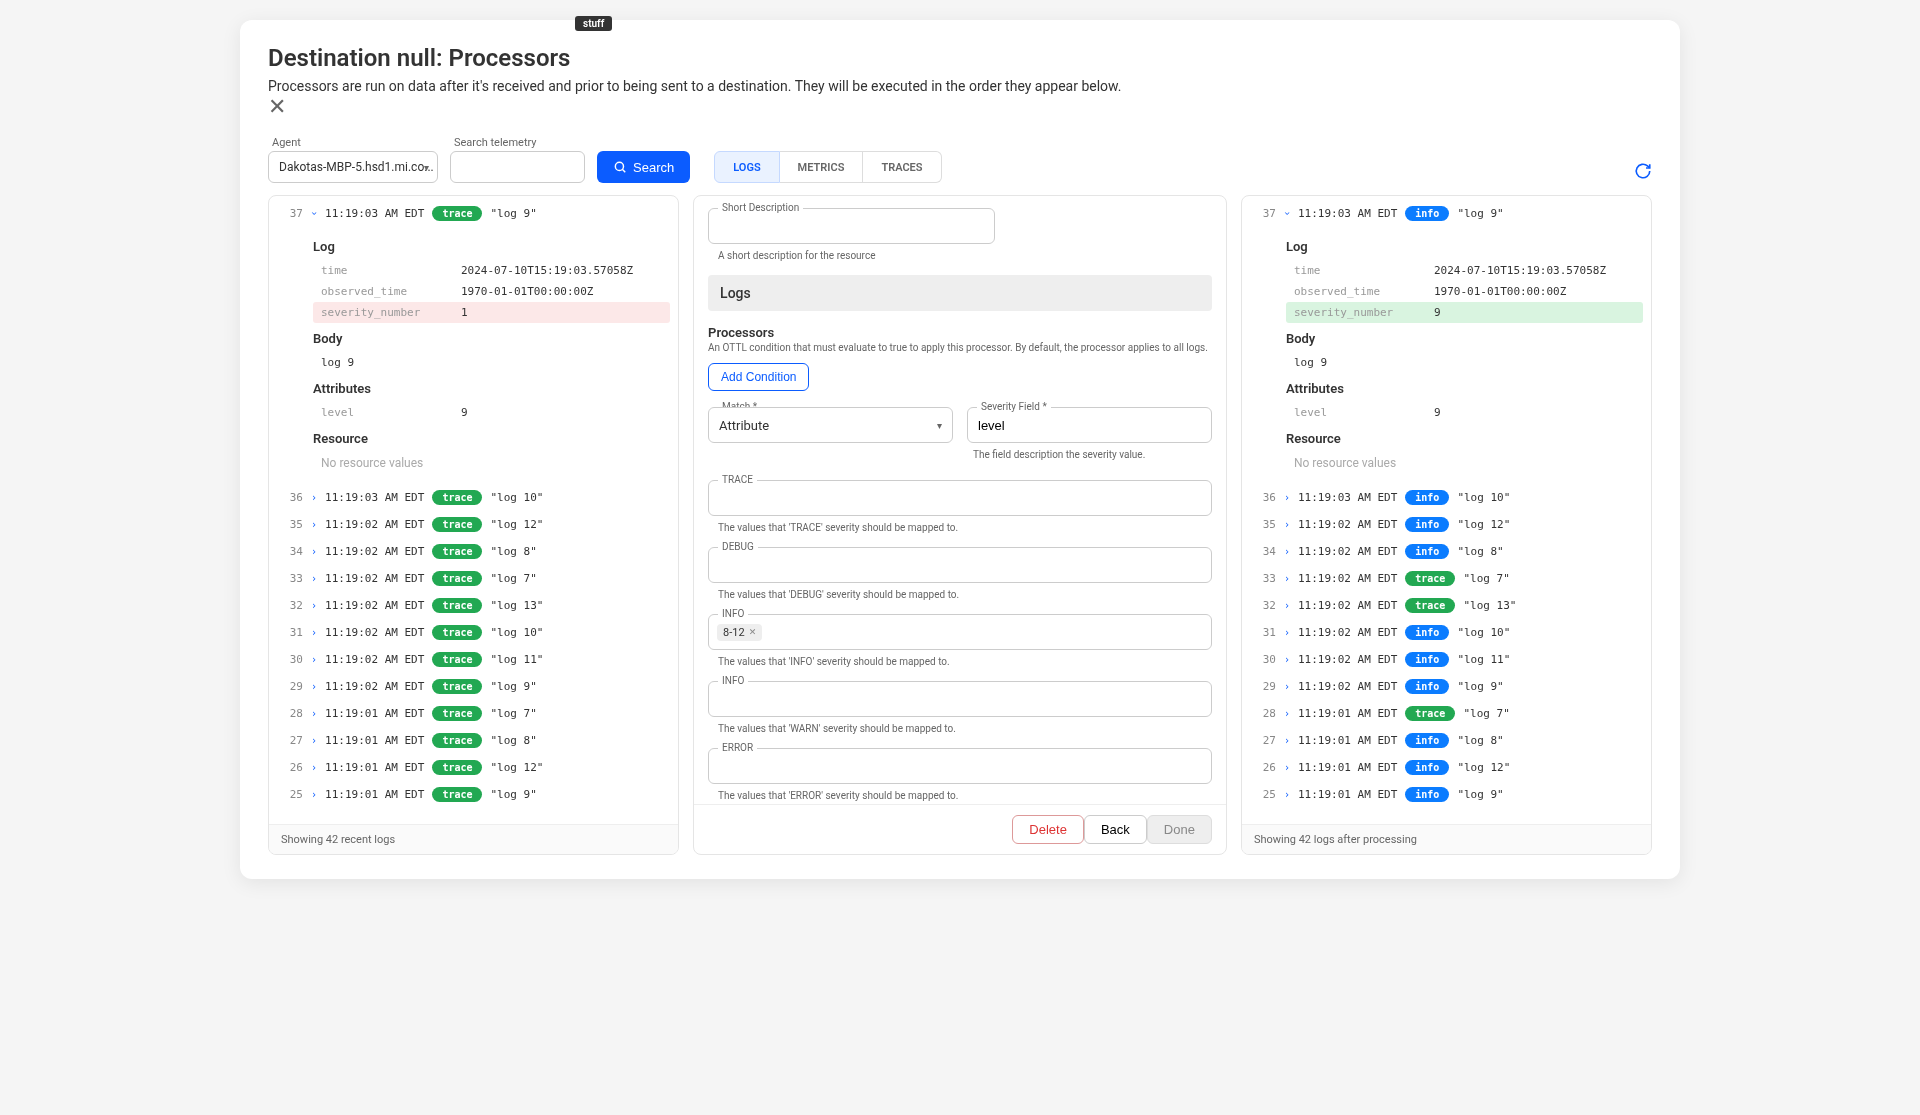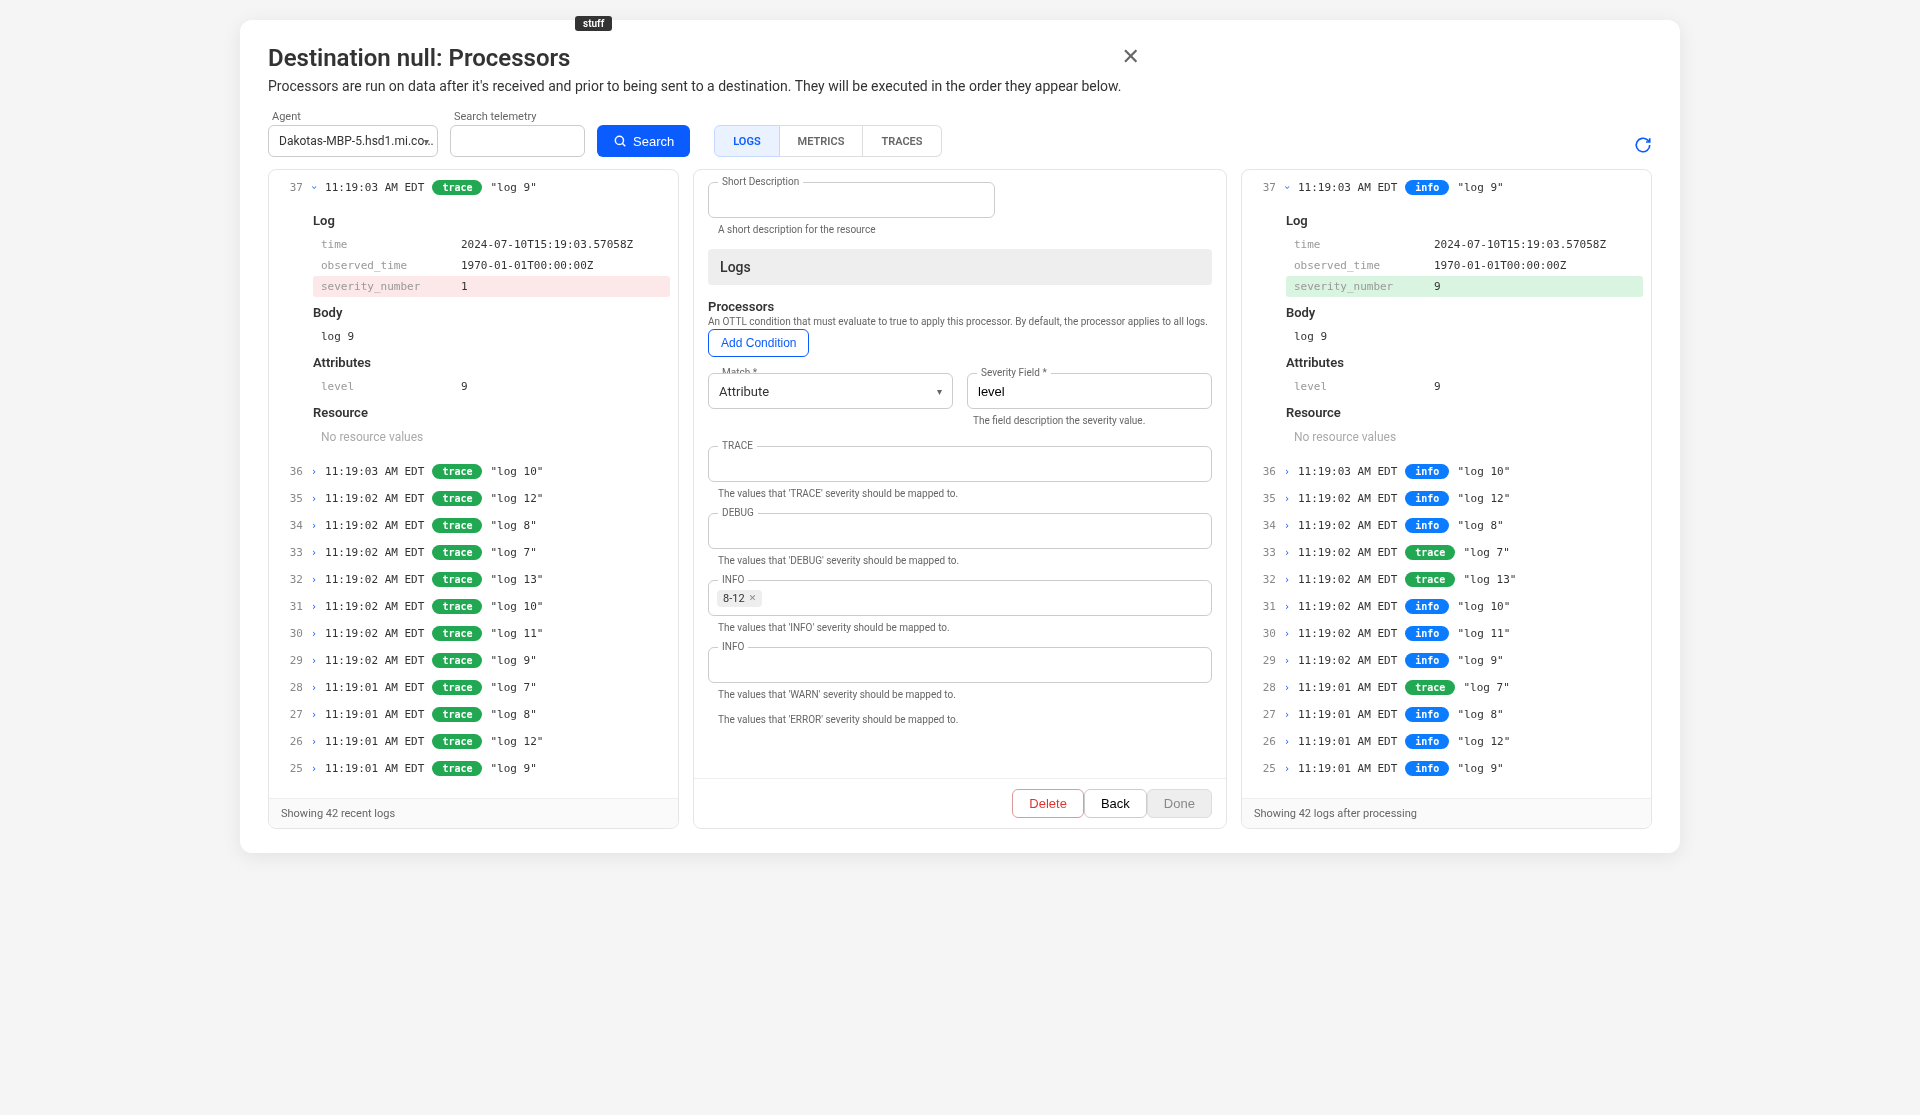--- a/index.html
+++ b/index.html
@@ -1,19 +1,19 @@
 <!DOCTYPE html>
 <html><head>
 <meta charset="utf-8">
 <style>
 * { box-sizing: border-box; margin: 0; padding: 0; }
 body { font-family: -apple-system, BlinkMacSystemFont, "Segoe UI", Roboto, sans-serif; background: #f5f5f5; padding: 20px; color: #333; }
 .page { background: #fff; border-radius: 12px; box-shadow: 0 4px 20px rgba(0,0,0,0.08); padding: 24px 28px; max-width: 1440px; margin: 0 auto; position: relative; }
 .tab-chip { position: absolute; top: -4px; left: 335px; background: #333; color: #fff; font-size: 10px; padding: 2px 8px; border-radius: 3px; font-weight: 600; }
-.header { display: flex; align-items: flex-start; }
+.header { display: flex; justify-content: space-between; align-items: flex-start; flex-direction: column; }
 .header h1 { font-size: 24px; font-weight: 600; margin-bottom: 6px; }
 .header p { font-size: 14px; color: #333; }
 .close-btn { font-size: 22px; color: #666; cursor: pointer; background: none; border: none; }
 .toolbar { display: flex; gap: 12px; margin-top: 16px; align-items: flex-end; }
 .field-wrap { display: flex; flex-direction: column; }
 .field-wrap .label { font-size: 11px; color: #666; margin-bottom: 2px; padding-left: 4px; }
 .agent-select { width: 170px; height: 32px; border: 1px solid #ccc; border-radius: 6px; padding: 0 24px 0 10px; font-size: 12px; background: #fff; position: relative; cursor: pointer; display: flex; align-items: center; white-space: nowrap; overflow: hidden; text-overflow: ellipsis; }
 .agent-select::after { content:'▾'; position:absolute; right:8px; color:#666; font-size:10px; }
 .search-input { width: 135px; height: 32px; border: 1px solid #ccc; border-radius: 6px; padding: 0 10px; font-size: 12px; }
 .search-btn { height: 32px; background: #0b5cff; color: #fff; border: none; border-radius: 6px; padding: 0 16px; font-size: 13px; font-weight: 500; display: flex; align-items: center; gap: 6px; cursor: pointer; text-align: center; }
@@ -52,21 +52,21 @@
 .center-panel { flex: 1.3; }
 .center-body { flex: 1; overflow-y: auto; padding: 12px 14px; }
 .form-field { position: relative; margin-bottom: 6px; }
 .form-field .floating { position: absolute; top: -6px; left: 10px; background: #fff; padding: 0 4px; font-size: 10px; color: #666; }
 .form-field input, .form-field .select { width: 100%; height: 36px; border: 1px solid #ccc; border-radius: 6px; padding: 0 10px; font-size: 13px; }
 .form-field .select { display:flex; align-items:center; background:#fff; cursor:pointer; position:relative; }
 .form-field .select::after { content:'▾'; position:absolute; right:10px; color:#666; font-size:10px;}
 .helper { font-size: 10px; color: #666; margin: 4px 0 14px 10px; }
 .section-bar { background: #eee; padding: 10px 12px; font-size: 14px; font-weight: 500; border-radius: 4px; margin-bottom: 14px; }
 .subhead { font-size: 13px; font-weight: 600; margin-bottom: 2px; }
-.subtext { font-size: 10px; color: #666; margin-bottom: 2px; }
+.subtext { font-size: 10px; color: #666; margin-bottom: 10px; }
 .add-btn { border: 1px solid #0b5cff; color: #0b5cff; background: #fff; padding: 6px 12px; border-radius: 6px; font-size: 12px; font-weight: 500; cursor: pointer; margin-bottom: 16px; }
 .two-col { display: flex; gap: 14px; margin-bottom: 6px; }
 .two-col > div { flex: 1; }
 .chip-input { display: flex; align-items: center; gap: 4px; height: 36px; border: 1px solid #ccc; border-radius: 6px; padding: 0 8px; }
 .chip { background: #eee; border-radius: 4px; padding: 2px 6px; font-size: 11px; display: flex; align-items: center; gap: 4px; }
 .chip .x { color: #888; cursor: pointer; font-size: 9px; }
 .center-footer { border-top: 1px solid #eee; padding: 10px 14px; display: flex; justify-content: flex-end; gap: 0; }
 .btn { padding: 6px 16px; border-radius: 6px; font-size: 13px; cursor: pointer; border: 1px solid #ccc; background: #fff; }
 .btn.delete { color: #d33; border-color: #d99; }
 .btn.done { background: #eee; color: #888; border-color: #ddd; cursor: default; }
@@ -276,20 +276,22 @@
             <div class="form-field">
     <span class="floating">INFO</span>
               <div class="chip-input">
       <span class="chip">8-12<span class="x">✕</span></span>
     </div>
             </div>
             <div class="helper">The values that 'INFO' severity should be mapped to.</div>
             <div class="form-field">
     <span class="floating">INFO</span><input type="text" style=""></div>
             <div class="helper">The values that 'WARN' severity should be mapped to.</div>
+            <div class="form-field">
+    <span class="floating">ERROR</span><input type="text" style=""></div>
             <div class="helper">The values that 'ERROR' severity should be mapped to.</div>
           </div>
       </div>
       <div class="center-footer">
         <button class="btn delete">Delete</button>
         <button class="btn">Back</button>
         <button class="btn done">Done</button>
       </div>
     </div>
 

